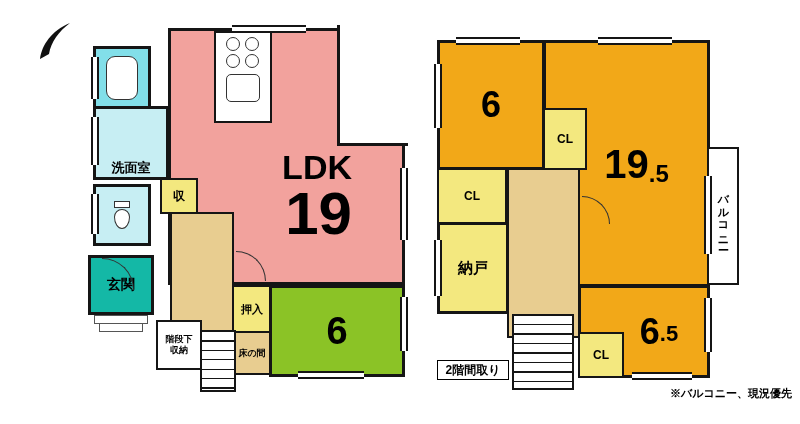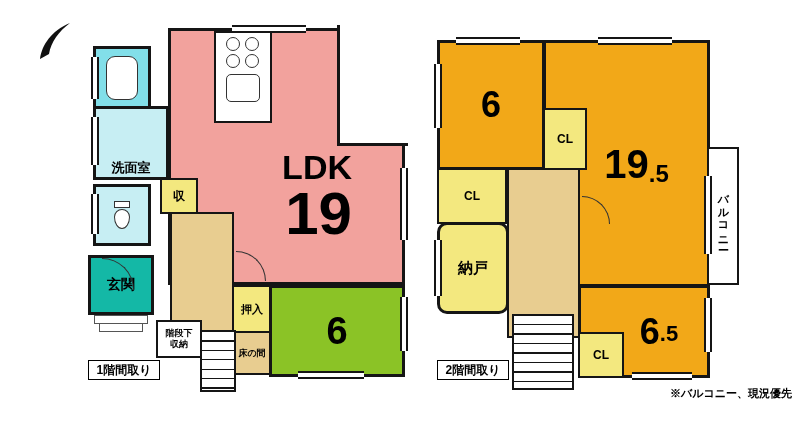--- a/index.html
+++ b/index.html
@@ -81,21 +81,21 @@
   </div>
 
   <div class="room thin" style="left:232px;top:331px;width:40px;height:44px;background:#e8cd90;">
     <span class="lbl" style="font-size:9px;">床の間</span>
   </div>
 
   <div class="room" style="left:269px;top:285px;width:136px;height:92px;background:#8bc326;">
     <span class="num" style="font-size:38px;">6</span>
   </div>
 
-  <div class="room thin" style="left:156px;top:320px;width:46px;height:38px;background:#fff;">
+  <div class="room thin" style="left:156px;top:320px;width:46px;height:50px;background:#fff;">
     <span class="lbl" style="font-size:9px;width:29px;line-height:1.25;display:inline-block;">階段下収納</span>
   </div>
 
   <div class="room thin stairs" style="left:200px;top:330px;width:36px;height:62px;"></div>
 
   <div style="position:absolute;left:232px;top:150px;width:120px;text-align:right;">
     <div class="num" style="font-size:34px;">LDK</div>
     <div class="num" style="font-size:60px;">19</div>
   </div>
 
@@ -103,23 +103,20 @@
   <div class="arc" style="left:236px;top:251px;width:30px;height:30px;"></div>
 
   <div class="win-h" style="left:232px;top:25px;width:74px;"></div>
   <div class="win-v" style="left:400px;top:168px;height:72px;"></div>
   <div class="win-h" style="left:298px;top:371px;width:66px;"></div>
   <div class="win-v" style="left:400px;top:297px;height:54px;"></div>
   <div class="win-v" style="left:91px;top:57px;height:42px;"></div>
   <div class="win-v" style="left:91px;top:117px;height:48px;"></div>
   <div class="win-v" style="left:91px;top:194px;height:40px;"></div>
 
-  <div class="floor-tag" style="left:88px;top:360px;width:72px;height:20px;">
-    <span>1階間取り</span>
-  </div>
 
   <div class="room" style="left:543px;top:40px;width:167px;height:247px;background:#f2a818;padding-left:20px;">
     <span class="num" style="font-size:40px;">19</span>
       <span class="frac" style="font-size:24px;align-self:flex-end;margin-bottom:96px;">.5</span>
   </div>
 
   <div class="room" style="left:437px;top:40px;width:108px;height:130px;background:#f2a818;">
     <span class="num" style="font-size:36px;">6</span>
   </div>
 
@@ -130,21 +127,21 @@
   <div class="room thin" style="left:543px;top:108px;width:44px;height:62px;background:#f3e87f;">
     <span class="lbl" style="font-size:12px;">CL</span>
   </div>
 
   <div class="room thin" style="left:507px;top:168px;width:73px;height:170px;background:#e8cd90;"></div>
 
   <div class="room thin" style="left:437px;top:168px;width:70px;height:56px;background:#f3e87f;">
     <span class="lbl" style="font-size:12px;">CL</span>
   </div>
 
-  <div class="room" style="left:437px;top:222px;width:72px;height:92px;background:#f3e87f;border-radius:10px;">
+  <div class="room" style="left:437px;top:222px;width:72px;height:92px;background:#f3e87f;">
     <span class="lbl" style="font-size:15px;">納戸</span>
   </div>
 
   <div class="room thin stairs" style="left:512px;top:314px;width:62px;height:76px;"></div>
 
   <div class="room" style="left:578px;top:285px;width:132px;height:93px;background:#f2a818;padding-left:30px;">
     <span class="num" style="font-size:36px;">6</span>
       <span class="frac" style="font-size:22px;align-self:flex-end;margin-bottom:28px;">.5</span>
   </div>
 

